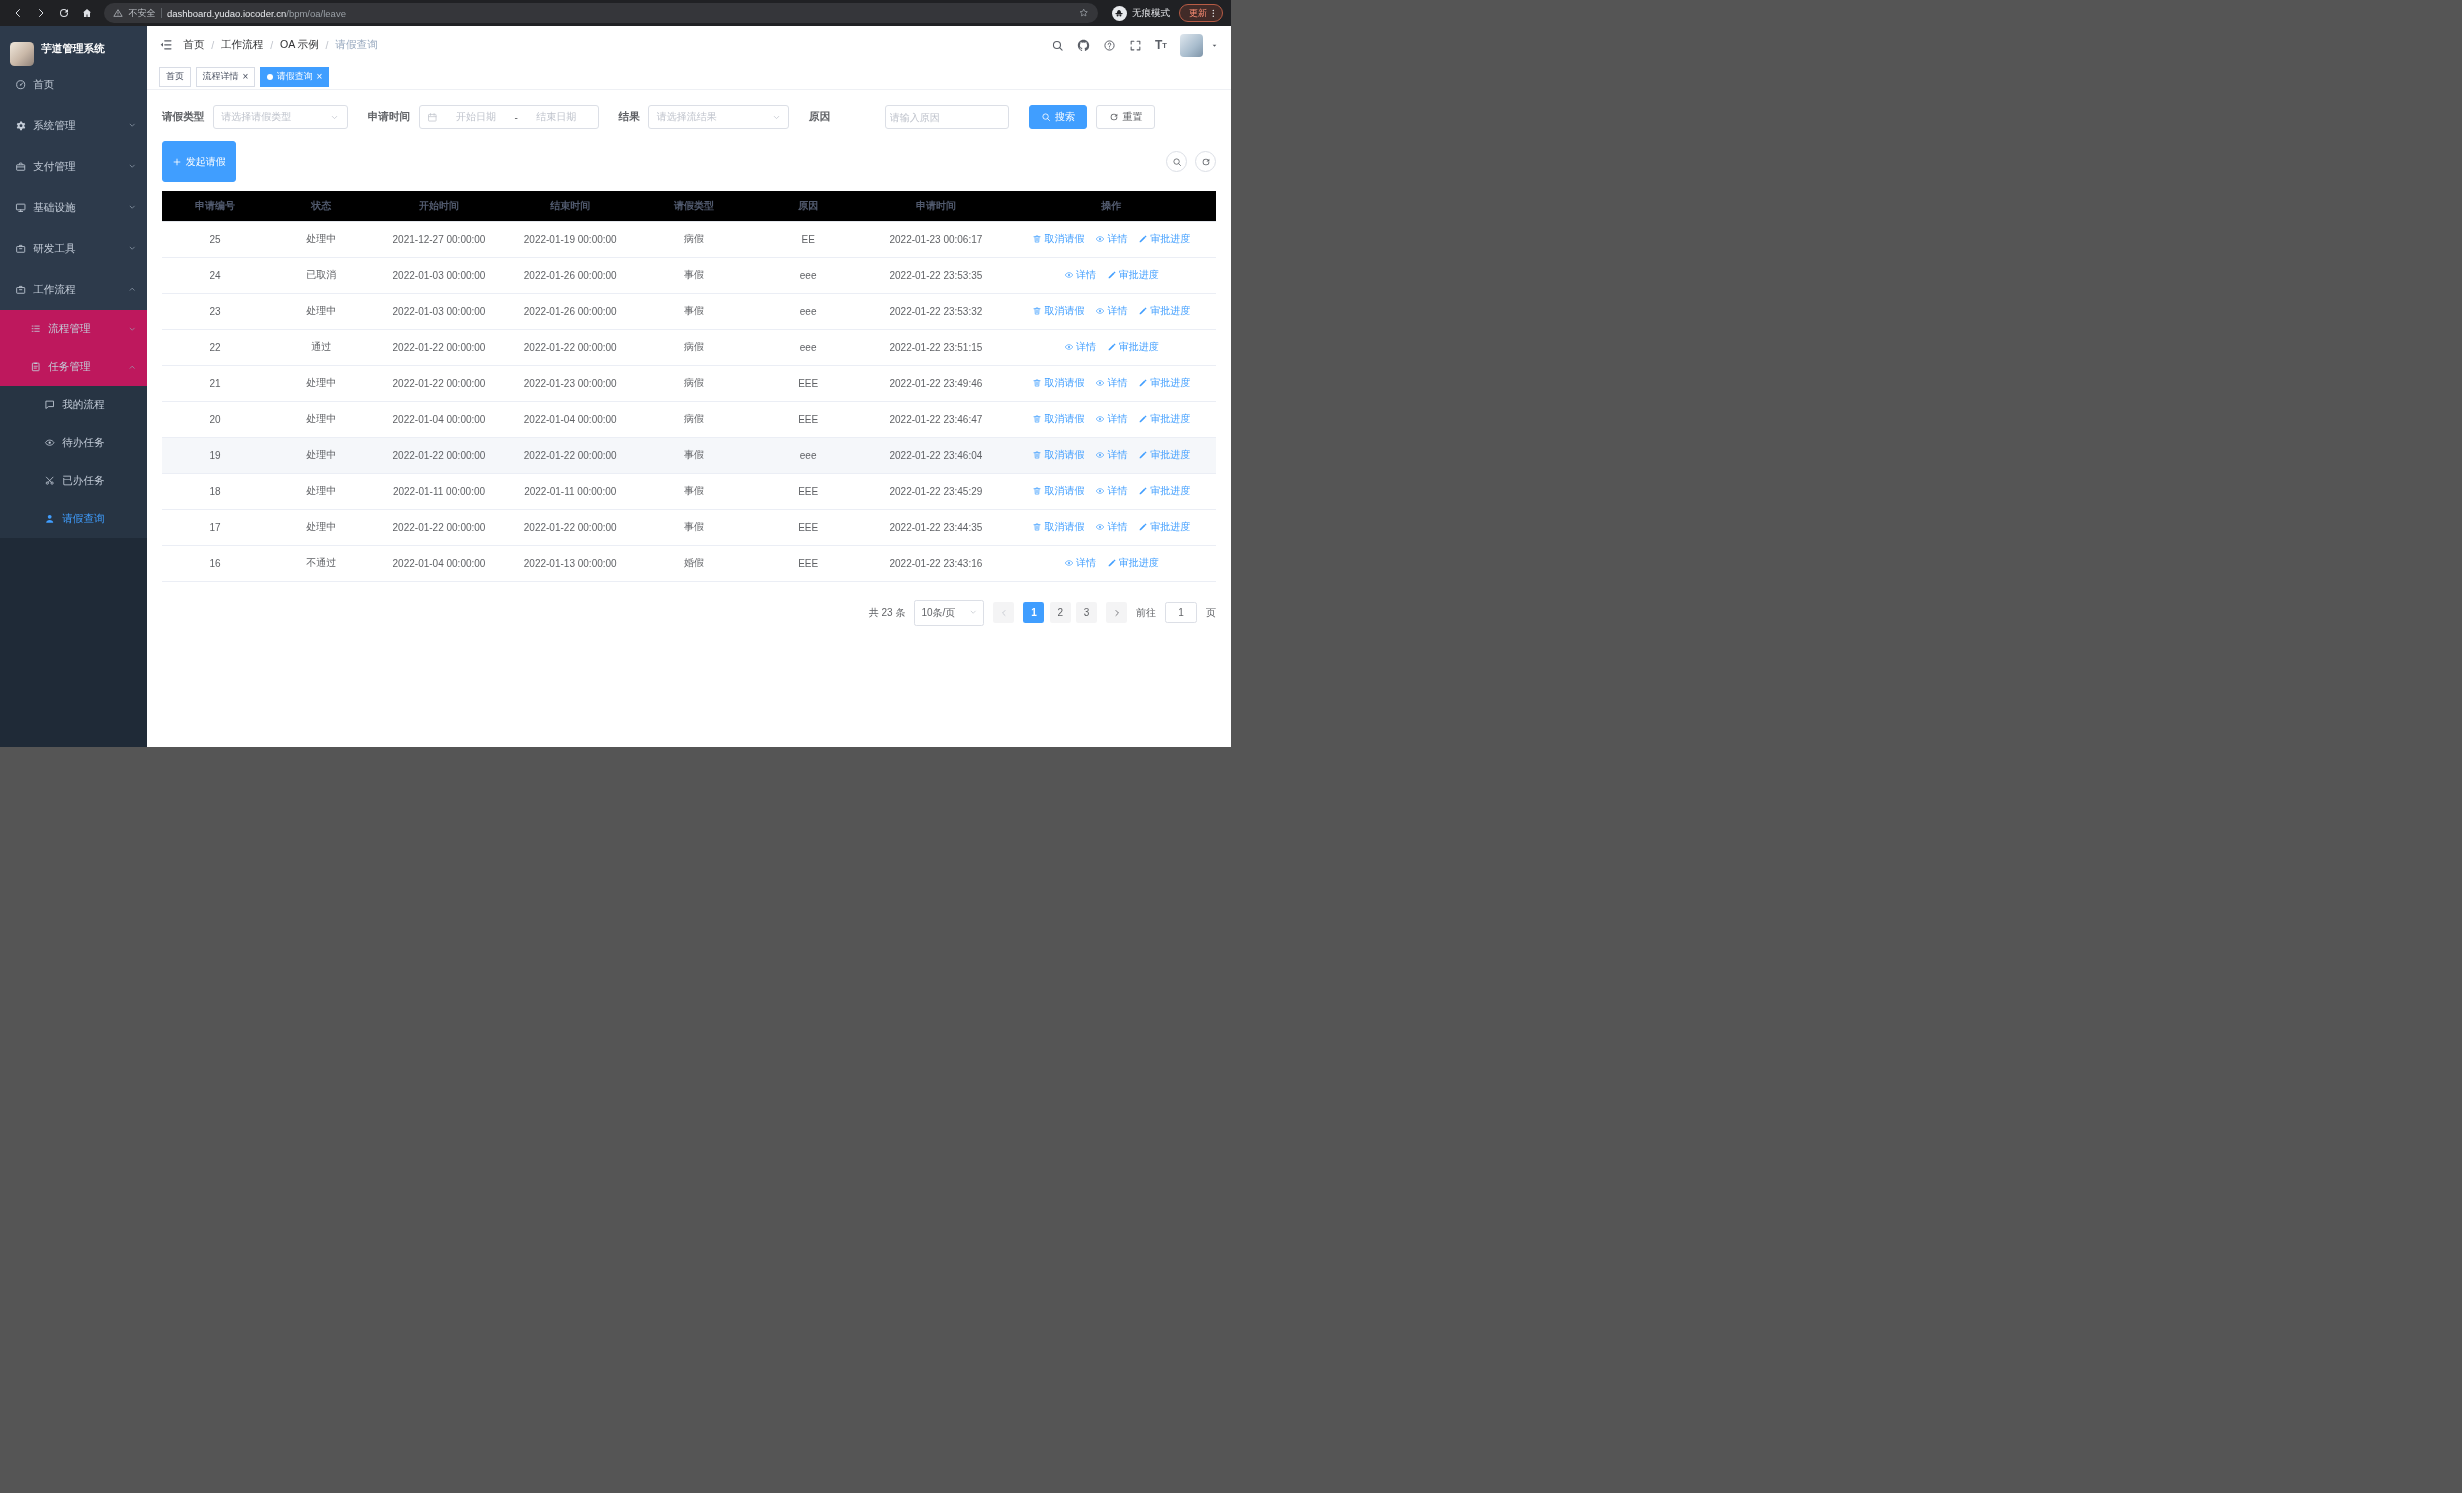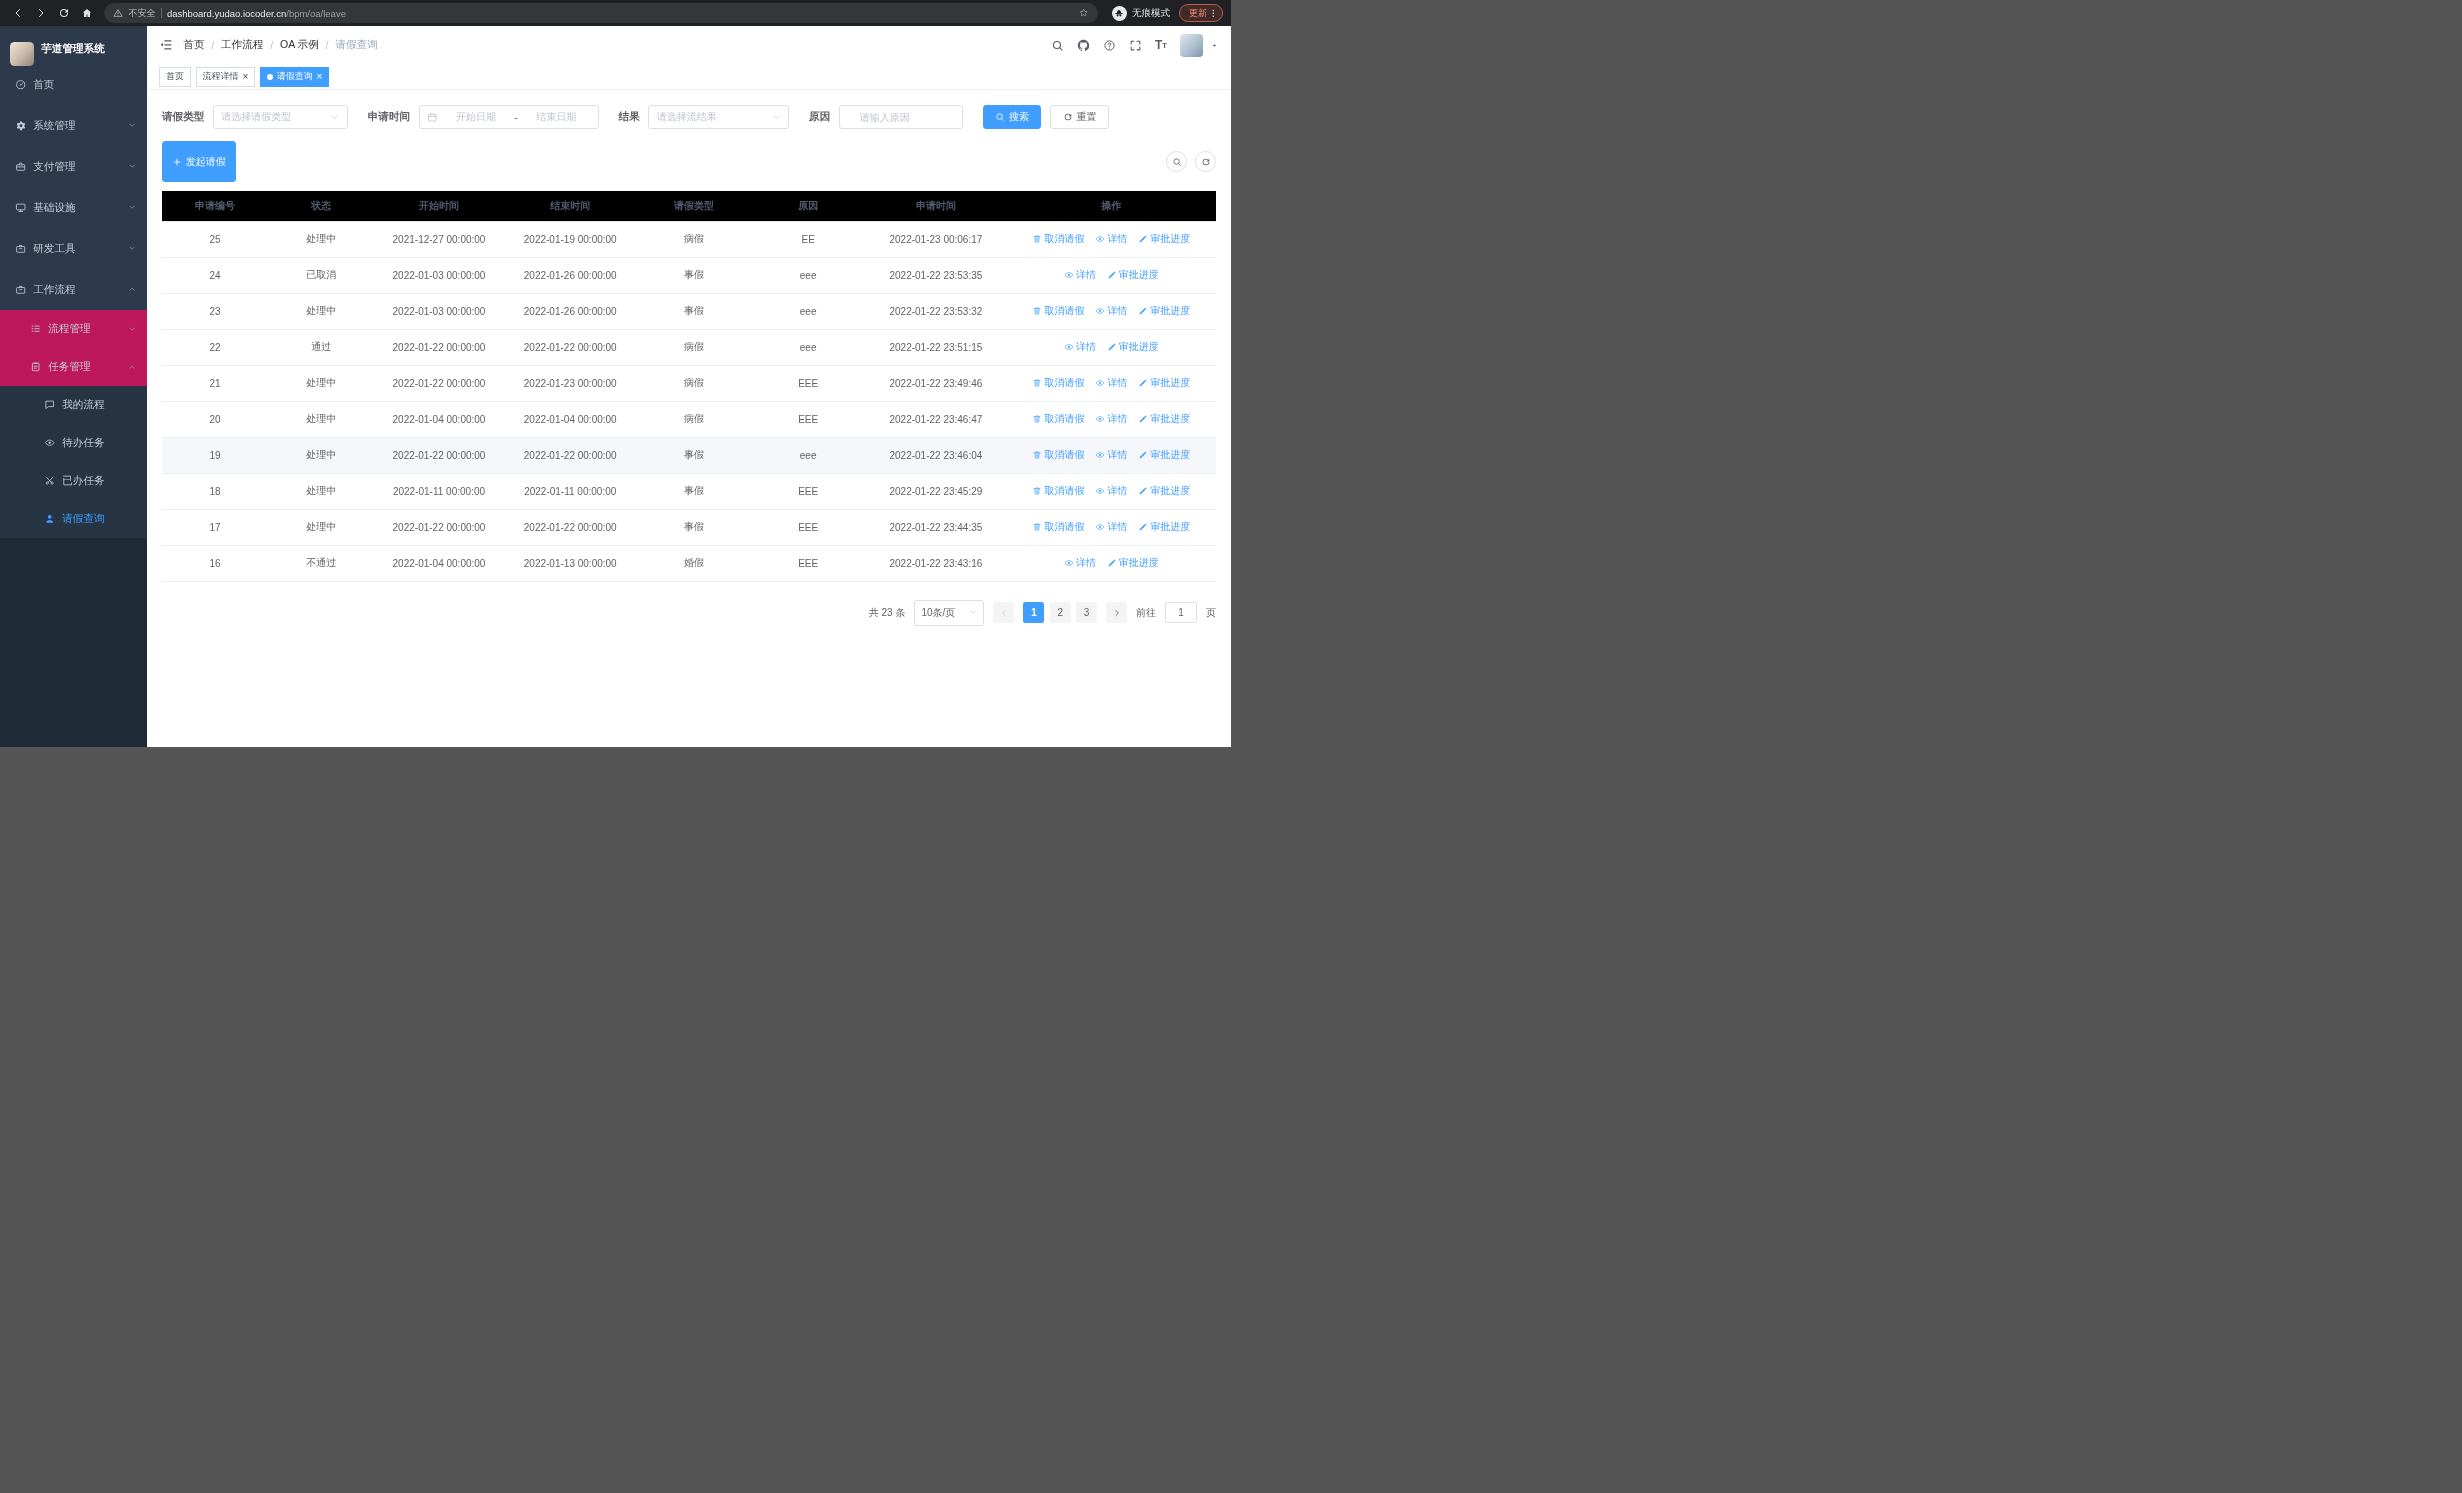--- a/index.html
+++ b/index.html
@@ -67,21 +67,21 @@
 
   .filter-bar { display:flex; align-items:center; margin:6px 0 12px; font-size:10.6px; }
   .filter-item { display:flex; align-items:center; margin-right:20px; }
   .filter-item label { color:#606266; font-weight:700; margin-right:8.4px; white-space:nowrap; }
   .control { height:24px; border:0.8px solid #dcdfe6; border-radius:3px; background:#fff; display:flex; align-items:center; padding:0 7.6px; gap:4.6px; font-size:10px; color:#bfc3cc; cursor:pointer; }
   .control .chev { margin-left:auto; color:#c0c4cc; font-size:9px; }
   .w178 { width:135px; } .w237 { width:180px;align-items:center; } .w185 { width:141px; }
   .cal-ic { color:#c0c4cc; font-size:10.6px; }
   .daterange .ph { flex:1; text-align:center; white-space:nowrap; }
   .daterange .sep { color:#606266; flex:0 0 auto; }
-  .reason-input { width:124px; height:24px; border:0.8px solid #dcdfe6; border-radius:3px; padding:0 20px; font-size:10px; color:#606266; outline:none; }
+  .reason-input { width:124px; height:24px; border:0.8px solid #dcdfe6; border-radius:3px; padding:0 4px; font-size:10px; color:#606266; outline:none;margin-left:46px; }
   .reason-input::placeholder { color:#bfc3cc; }
   .btn { height:24px; padding:0 11.4px; border-radius:3px; font-size:10px; display:inline-flex; align-items:center; gap:3.8px; cursor:pointer; border:0.8px solid transparent; white-space:nowrap; }
   .btn-primary { background:#409eff; border-color:#409eff; color:#fff; }
   .btn-plain { background:#fff; border-color:#dcdfe6; color:#606266; margin-left:9px; }
   .btn .ic { font-size:10px; }
 
   .toolbar { display:flex; align-items:center; margin-bottom:9px; }
   .btn-create { height:41px; padding:0 9px; }
   .tool-right { margin-left:auto; display:flex; align-items:center; gap:7.6px; }
   .circle-btn { width:21px; height:21px; border-radius:50%; border:0.8px solid #dcdfe6; background:#fff; color:#5f6368; display:flex; align-items:center; justify-content:center; font-size:10px; cursor:pointer; }

